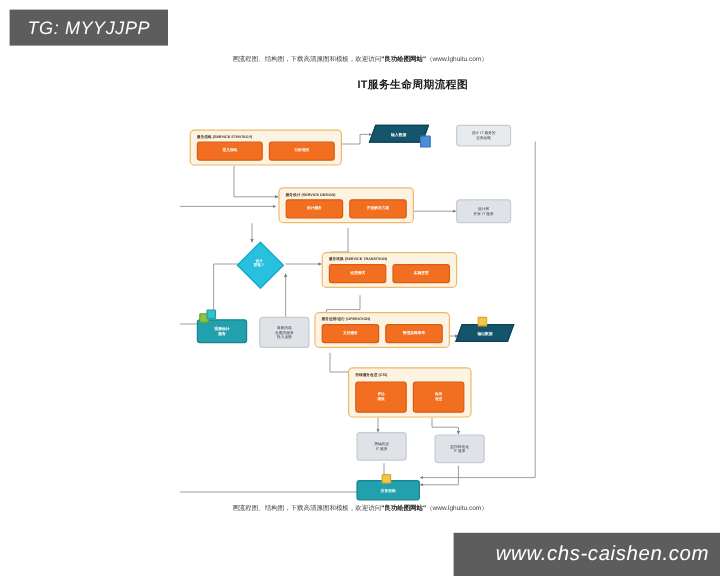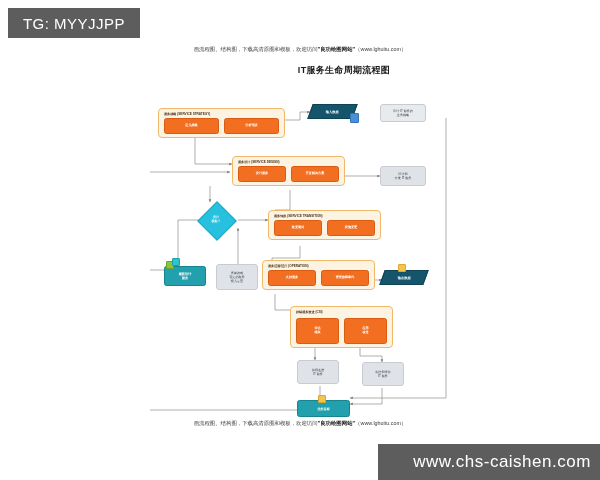--- a/index.html
+++ b/index.html
@@ -8,20 +8,21 @@
     font-family:"Liberation Sans","DejaVu Sans",sans-serif;
     overflow:hidden;position:relative;
   }
   #stage{position:relative;width:600px;height:480px;background:#fff;}
 
   
   .wm{
     position:absolute;background:#5d5d5d;color:#fff;
     display:flex;align-items:center;justify-content:center;
     letter-spacing:.5px;
+    font-style:italic;
   }
   #wm-top{left:8px;top:8px;width:132px;height:30px;font-size:15px;}
   #wm-bottom{left:378px;top:444px;width:248px;height:36px;font-size:17px;}
 
   
   .promo{
     position:absolute;left:0;width:600px;text-align:center;
     font-size:5.4px;color:#3a3a3a;white-space:nowrap;
   }
   .promo b{font-weight:bold;color:#111;}

